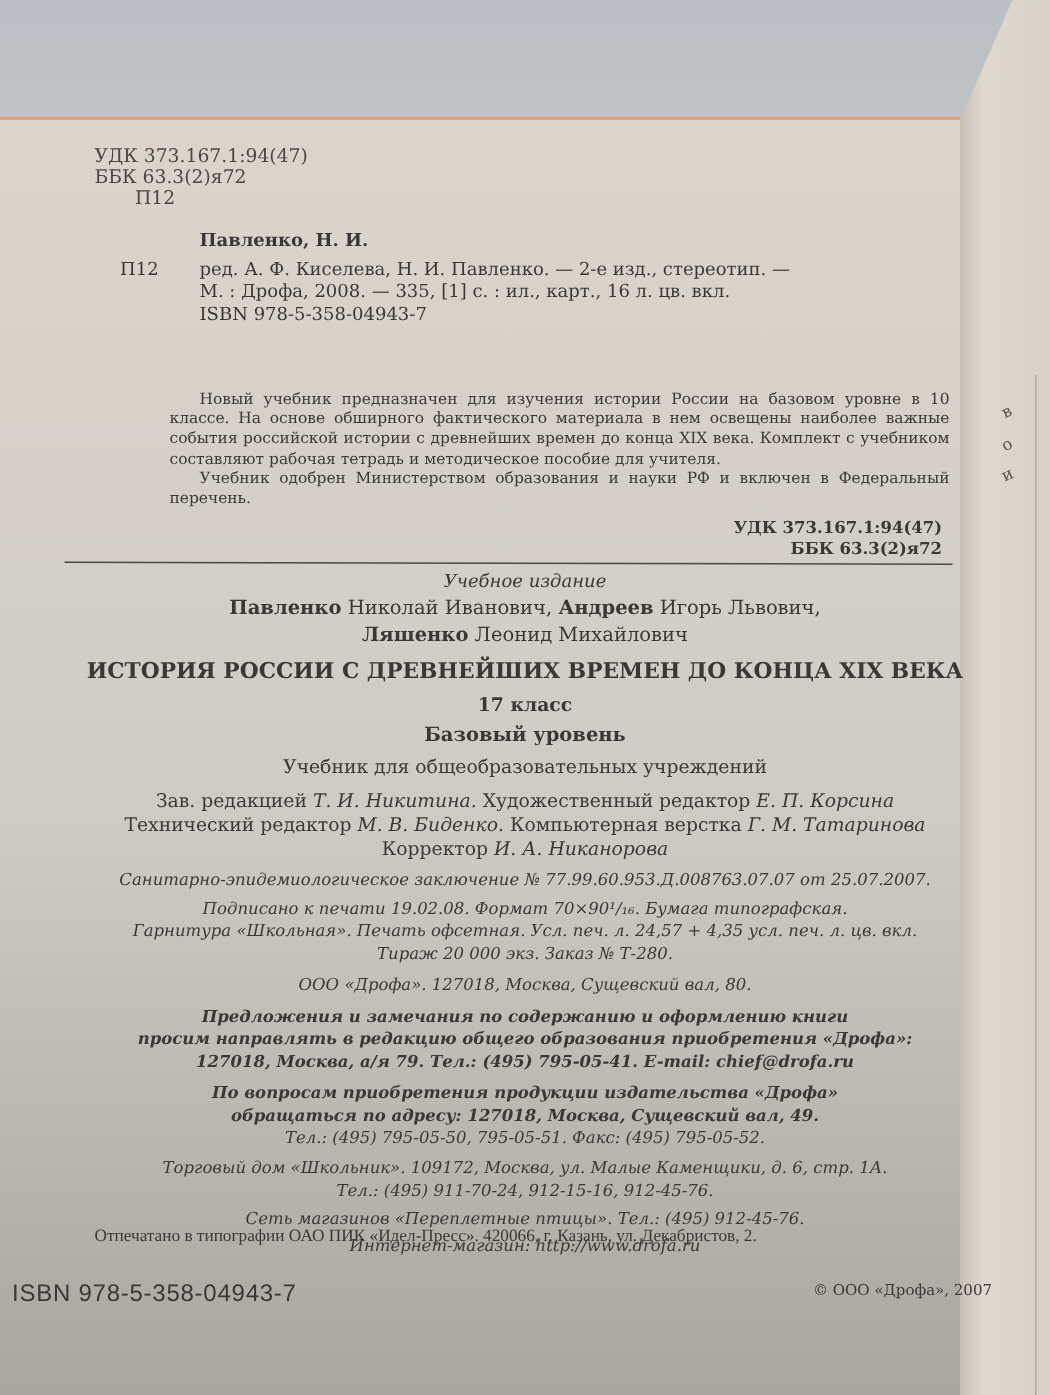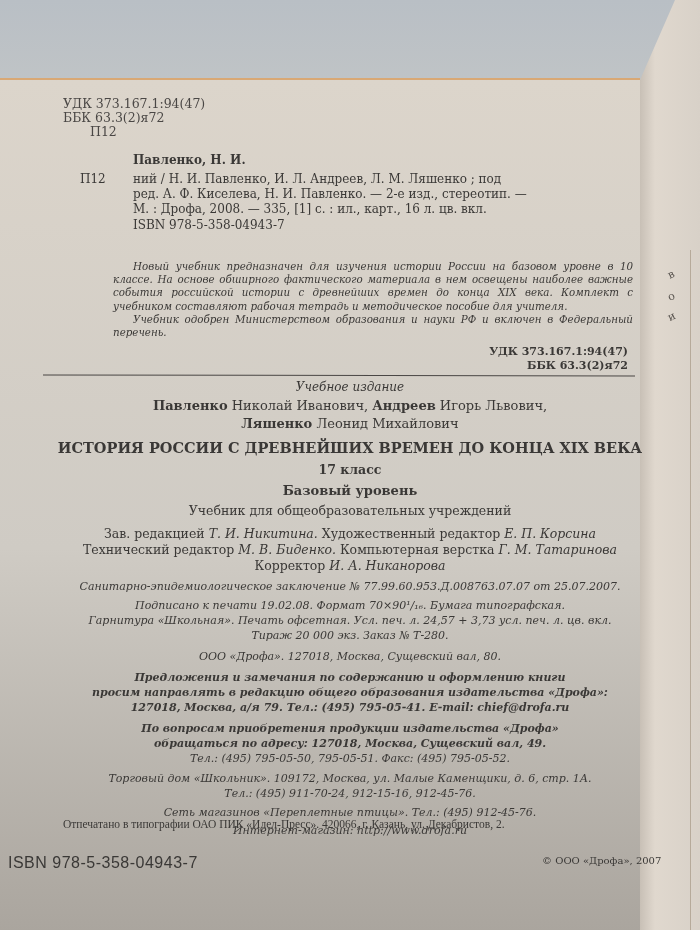--- a/index.html
+++ b/index.html
@@ -24,21 +24,21 @@
     clip-path:polygon(35px 0,60px 0,60px 930px,0 930px,0 80px);
   }
   .spine-line { position:absolute; left:690px; top:250px; width:1px; height:680px; background:#b6aa9a; }
   .abs { position:absolute; white-space:nowrap; }
   .small { font-size:11px;font-style:italic; }
   .udk-block { left:63px; top:97px; font-size:12.5px; line-height:14px; color:#4a4745; }
   .card-author { left:133px; top:153px; font-size:12px; font-weight:bold; }
   .card-code { left:80px; top:172px; font-size:12px; }
   .card-body { left:133px; top:172px; width:500px; font-size:12px; line-height:15.2px; white-space:normal; text-align:justify; }
   .card-body p { margin:0; }
-  .card-annot { left:113px; top:260px; width:520px; font-size:10.3px; line-height:13.2px; white-space:normal; text-align:justify;font-style:italic; }
+  .card-annot { left:113px; top:260px; width:520px; font-size:10.3px; line-height:13.2px; white-space:normal; text-align:justify; }
   .card-annot p { margin:0; text-indent:20px; }
   .udk-right { left:470px; top:345px; font-size:11px; font-weight:bold; text-align:right; line-height:14px; }
   .rule { position:absolute; left:43px; top:375px; width:592px; height:1px; background:#4a4745; transform:rotate(0.12deg); }
   .center { position:absolute; left:50px; width:600px; text-align:center; white-space:nowrap; }
   .ital { font-style:italic; }
   .bold { font-weight:bold; }
   .isbn-big { left:8px; top:854px; font-size:16px; font-family:"Liberation Sans", sans-serif; letter-spacing:0.5px; color:#3a3836; }
   .copyright { left:542px; top:855px; font-size:10px;text-align:center; }
   .deco-text { position:absolute; left:668px; font-size:11px; color:#5a5550; transform:rotate(-25deg); }
 </style>
@@ -56,21 +56,20 @@
 
 <div class="abs udk-block">
   <div>УДК 373.167.1:94(47)</div>
   <div>ББК 63.3(2)я72</div>
   <div style="padding-left:27px">П12</div>
 </div>
 
 <div class="abs card-author">Павленко, Н. И.</div>
 <div class="abs card-code">П12</div>
 <div class="abs card-body">
-  <p>ний / Н. И. Павленко, И. Л. Андреев, Л. М. Ляшенко ; под</p>
   <p>ред. А. Ф. Киселева, Н. И. Павленко. — 2-е изд., стереотип. —</p>
   <p>М. : Дрофа, 2008. — 335, [1] с. : ил., карт., 16 л. цв. вкл.</p>
   <p>ISBN 978-5-358-04943-7</p>
 </div>
 <div class="abs card-annot">
   <p>Новый учебник предназначен для изучения истории России на базовом уровне в 10 классе. На основе обширного фактического материала в нем освещены наиболее важные события российской истории с древнейших времен до конца XIX века. Комплект с учебником составляют рабочая тетрадь и методическое пособие для учителя.</p>
   <p>Учебник одобрен Министерством образования и науки РФ и включен в Федеральный перечень.</p>
 </div>
 <div class="abs udk-right" style="left:auto; right:72px;">
   <div>УДК 373.167.1:94(47)</div>
@@ -96,27 +95,27 @@
 </div>
 <div class="center" style="top:542px; font-size:12.5px;">
   <span>Технический редактор </span><span class="ital">М. В. Биденко.</span><span> Компьютерная верстка </span><span class="ital">Г. М. Татаринова</span>
 </div>
 <div class="center" style="top:558px; font-size:12.5px;">
   <span>Корректор </span><span class="ital">И. А. Никанорова</span>
 </div>
 
 <div class="center small" style="top:580px;">Санитарно-эпидемиологическое заключение № 77.99.60.953.Д.008763.07.07 от 25.07.2007.</div>
 <div class="center small" style="top:599px;">Подписано к печати 19.02.08. Формат 70×90¹/₁₆. Бумага типографская.</div>
-<div class="center small" style="top:614px;">Гарнитура «Школьная». Печать офсетная. Усл. печ. л. 24,57 + 3,73 усл. печ. л. цв. вкл.</div>
+<div class="center small" style="top:614px;">Гарнитура «Школьная». Печать офсетная. Усл. печ. л. 24,57 + 4,35 усл. печ. л. цв. вкл.</div>
 <div class="center small" style="top:629px;">Тираж 20 000 экз. Заказ № Т-280.</div>
 
 <div class="center small" style="top:650px;">ООО «Дрофа». 127018, Москва, Сущевский вал, 80.</div>
 
 <div class="center small bold" style="top:671px;">Предложения и замечания по содержанию и оформлению книги</div>
-<div class="center small bold" style="top:686px;">просим направлять в редакцию общего образования издательства «Дрофа»:</div>
+<div class="center small bold" style="top:686px;">просим направлять в редакцию общего образования приобретения «Дрофа»:</div>
 <div class="center small bold" style="top:701px;">127018, Москва, а/я 79. Тел.: (495) 795-05-41. E-mail: chief@drofa.ru</div>
 
 <div class="center small bold" style="top:722px;">По вопросам приобретения продукции издательства «Дрофа»</div>
 <div class="center small bold" style="top:737px;">обращаться по адресу: 127018, Москва, Сущевский вал, 49.</div>
 <div class="center small" style="top:752px;">Тел.: (495) 795-05-50, 795-05-51. Факс: (495) 795-05-52.</div>
 
 <div class="center small" style="top:772px;">Торговый дом «Школьник». 109172, Москва, ул. Малые Каменщики, д. 6, стр. 1А.</div>
 <div class="center small" style="top:787px;">Тел.: (495) 911-70-24, 912-15-16, 912-45-76.</div>
 
 <div class="center small" style="top:806px;">Сеть магазинов «Переплетные птицы». Тел.: (495) 912-45-76.</div>

